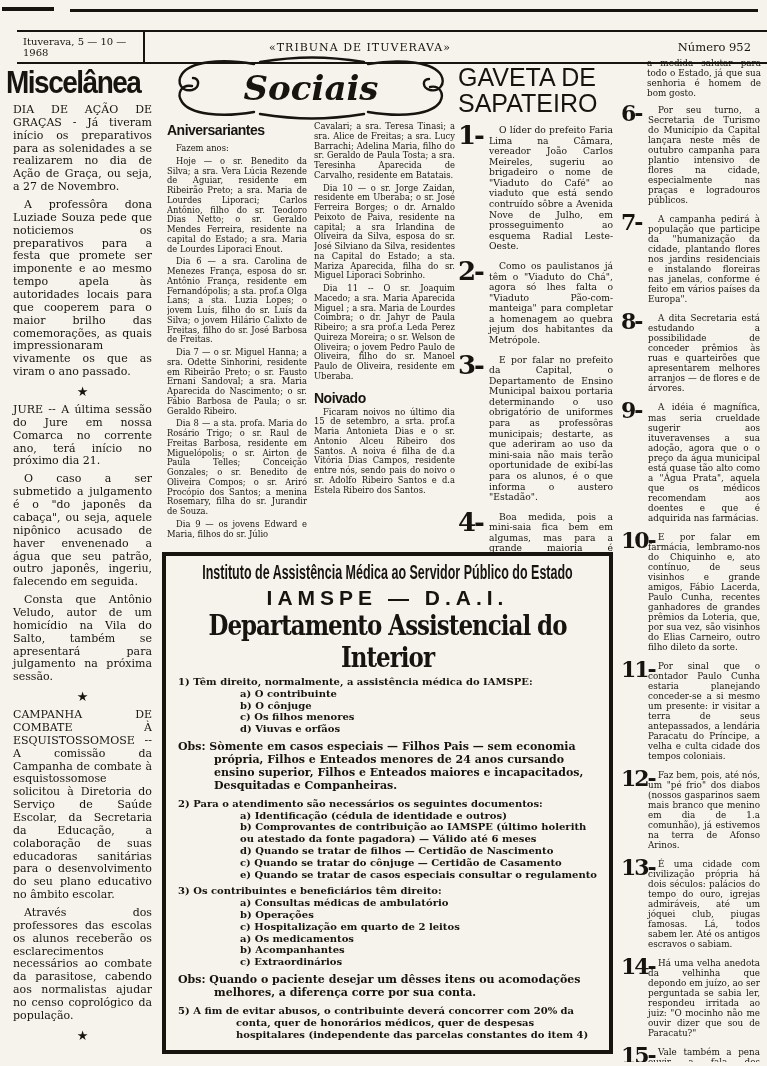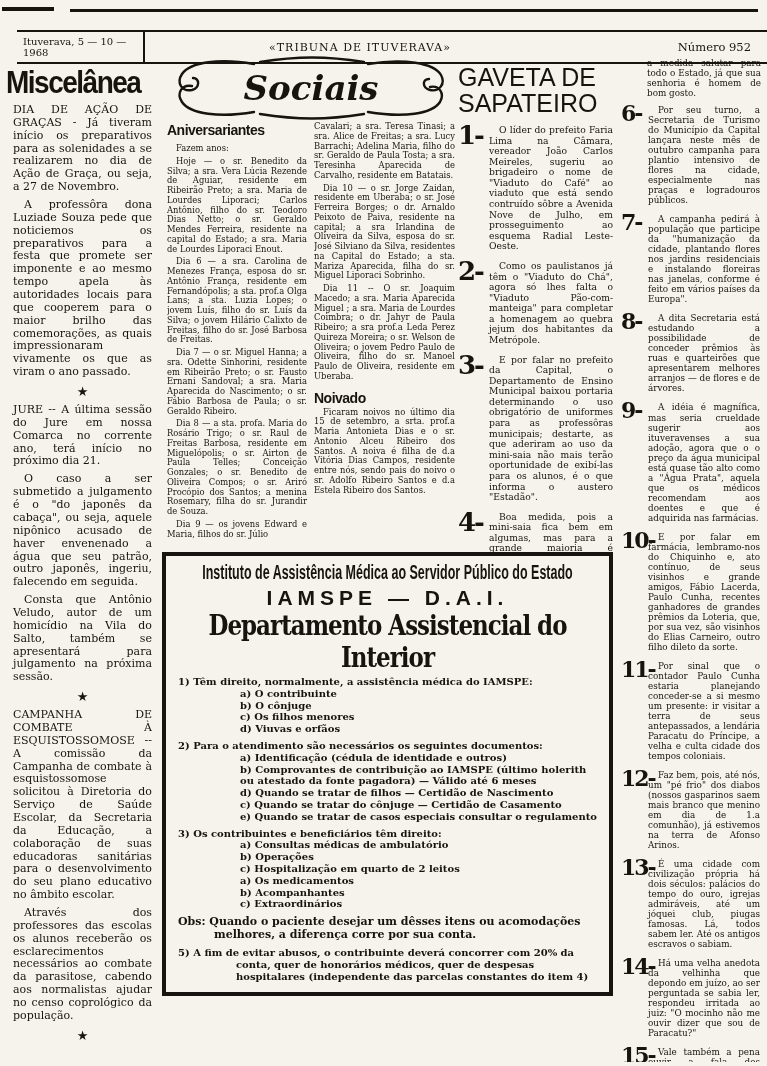--- a/index.html
+++ b/index.html
@@ -218,20 +218,21 @@
     <div class="h1">Instituto de Assistência Médica ao Servidor Público do Estado</div>
     <div class="h2">IAMSPE — D.A.I.</div>
     <div class="h3">Departamento Assistencial do Interior</div>
 
     <p class="lead">1) Têm direito, normalmente, a assistência médica do IAMSPE:</p>
     <p class="sub">a) O contribuinte</p>
     <p class="sub">b) O cônjuge</p>
     <p class="sub">c) Os filhos menores</p>
     <p class="sub">d) Viuvas e orfãos</p>
 
+    <p class="obs">Obs: Sòmente em casos especiais — Filhos Pais — sem economia própria, Filhos e Enteados menores de 24 anos cursando ensino superior, Filhos e Enteados maiores e incapacitados, Desquitadas e Companheiras.</p>
 
     <p class="lead">2) Para o atendimento são necessários os seguintes documentos:</p>
     <p class="sub">a) Identificação (cédula de identidade e outros)</p>
     <p class="sub">b) Comprovantes de contribuição ao IAMSPE (último holerith ou atestado da fonte pagadora) — Válido até 6 meses</p>
     <p class="sub">d) Quando se tratar de filhos — Certidão de Nascimento</p>
     <p class="sub">c) Quando se tratar do cônjuge — Certidão de Casamento</p>
     <p class="sub">e) Quando se tratar de casos especiais consultar o regulamento</p>
 
     <p class="lead">3) Os contribuintes e beneficiários têm direito:</p>
     <p class="sub">a) Consultas médicas de ambulatório</p>

